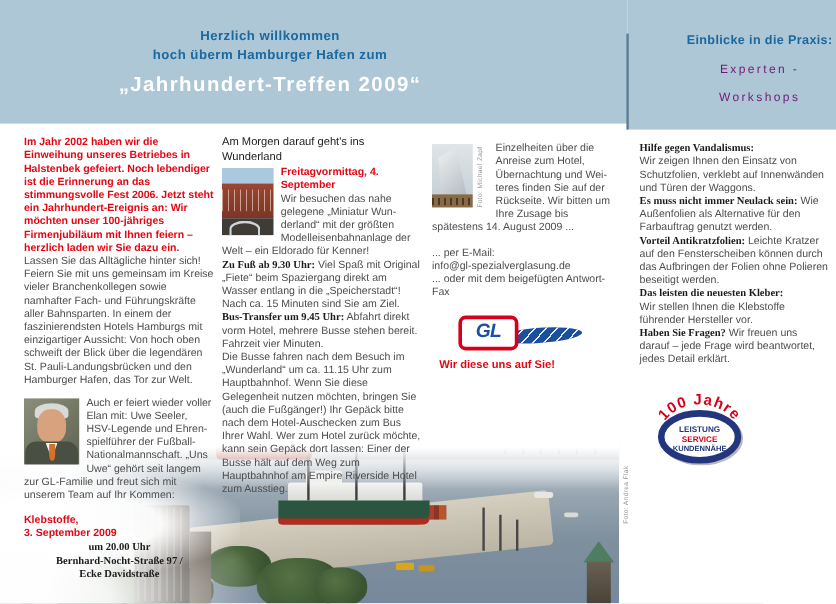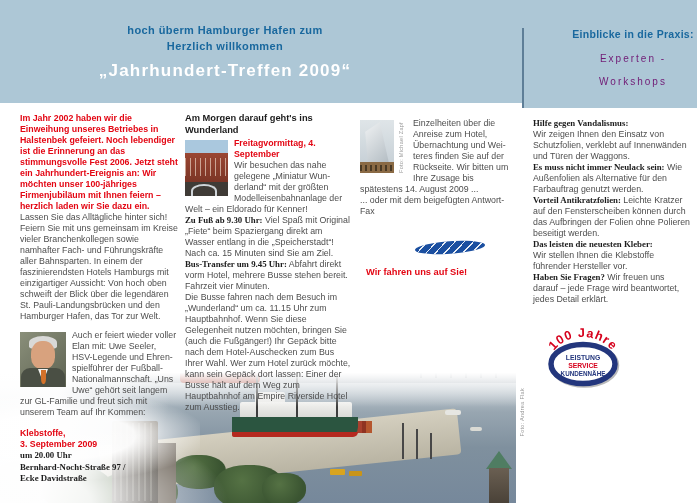--- a/index.html
+++ b/index.html
@@ -21,22 +21,22 @@
   .col p{margin:0;}
   .col1{left:20px;top:113px;width:159px;}
   .col2{left:185px;top:113px;width:166px;}
   .col3{left:360px;top:118px;width:157px;}
   .col4{left:533px;top:118px;width:158px;}
   .red{color:#e30613;}
   .bold{font-weight:bold;}
   .blackbold{font-weight:bold;color:#1c1c1c;font-family:Liberation Serif, serif;}
   .mt8{margin-top:8px;} .mt10{margin-top:10px;}
   .lead-block{display:block;}
-  .heading2{font-size:9.3px;font-weight:bold;color:#1c1c1c;line-height:11.5px;margin-bottom:2px;}
-  .venue div{line-height:11.5px;}
+  .heading2{font-size:9.3px;font-weight:normal;color:#1c1c1c;line-height:11.5px;margin-bottom:2px;}
+  .venue div{line-height:11.5px;text-align:center;}
   
   .ph{float:left;margin:2px 6px 2px 0;position:relative;overflow:hidden;}
   .ph-seeler{width:46px;height:55px;background:linear-gradient(135deg,#8a8f7a,#5e6352);}
   .ph-seeler .hair{position:absolute;left:9px;top:4px;width:28px;height:13px;background:#d9d9d7;border-radius:50% 50% 20% 20%;}
   .ph-seeler .face{position:absolute;left:11px;top:9px;width:24px;height:28px;background:#d8a27e;border-radius:45% 45% 42% 42%;}
   .ph-seeler .suit{position:absolute;left:1px;top:36px;width:44px;height:19px;background:#4a4f44;border-radius:9px 9px 0 0;}
   .ph-seeler .shirt{position:absolute;left:18px;top:37px;width:10px;height:13px;background:#f3f3f0;clip-path:polygon(0 0,100% 0,50% 100%);}
   .ph-seeler .tie{position:absolute;left:21px;top:38px;width:5px;height:14px;background:#d4722a;border-radius:0 0 40% 40%;}
   .ph-spe{width:43px;height:56px;background:#aac8de;}
   .ph-spe .bldg{position:absolute;left:0;top:13px;width:43px;height:29px;background:linear-gradient(180deg,#9a4632,#7c3526);}
@@ -105,22 +105,22 @@
 </head>
 <body>
 
 <div class="canvas">
 
   <div class="band band-left"></div>
   <div class="band band-right"></div>
   <div class="page-divider"></div>
 
   <div class="hl">
+    <div class="kick">Herzlich willkommen</div>
     <div class="kick">hoch überm Hamburger Hafen zum</div>
-    <div class="kick">Herzlich willkommen</div>
     <div class="title">„Jahrhundert-Treffen 2009“</div>
   </div>
 
   <div class="hr">
     <div class="kick">Einblicke in die Praxis:</div>
     <div class="title">
       <div>Experten -</div>
       <div>Workshops</div>
     </div>
   </div>
@@ -176,25 +176,30 @@
         <div class="ph-dock">
           <div class="glass"></div>
           <div class="base"></div>
           <div class="basewin"></div>
         </div>
         <span class="vcredit zapf">Foto: Michael Zapf</span>
       </div>
       <p>Einzelheiten über die Anreise zum Hotel, Übernachtung und Wei­teres finden Sie auf der Rückseite. Wir bitten um Ihre Zusage bis spätestens 14. August 2009 ...</p>
       <div style="clear:both"></div>
     </div>
+    <div class="mt10">
+      <div>... per E-Mail:</div>
+      <div>info@gl-spezialverglasung.de</div>
+    </div>
     <p class="mt10">... oder mit dem beigefügten Antwort-Fax</p>
     <div class="gl-logo">
       <div class="gl-swoosh"></div>
-    </div>
-    <div class="red bold closing" style="margin-left:6px">Wir fahren uns auf Sie!</div>
+      <div class="gl-box"><span>GL</span></div>
+    </div>
+    <div class="red bold closing" style="margin-left:6px">Wir diese uns auf Sie!</div>
   </div>
 
   <div class="col col4">
     <p><span class="blackbold lead-block">Hilfe gegen Vandalismus:</span><span>Wir zeigen Ihnen den Einsatz von Schutzfolien, verklebt auf Innenwän­den und Türen der Waggons.</span></p>
     <p class="mt10"><span class="blackbold">Es muss nicht immer Neulack sein:</span>
       <span>Wie Außenfolien als Alternative für den Farbauftrag genutzt werden.</span></p>
     <p class="mt10"><span class="blackbold">Vorteil Antikratzfolien:</span>
       <span>Leichte Kratzer auf den Fenster­scheiben können durch das Aufbringen der Folien ohne Polieren beseitigt werden.</span></p>
     <p class="mt10"><span class="blackbold lead-block">Das leisten die neuesten Kleber:</span><span>Wir stellen Ihnen die Klebstoffe führender Hersteller vor.</span></p>
     <p class="mt10"><span class="blackbold">Haben Sie Fragen?</span>

